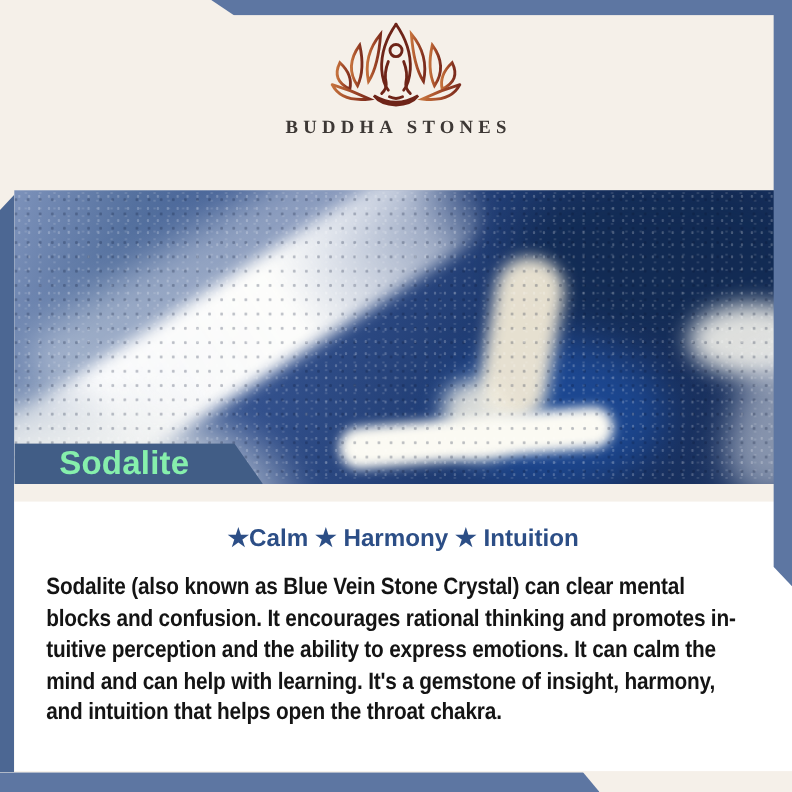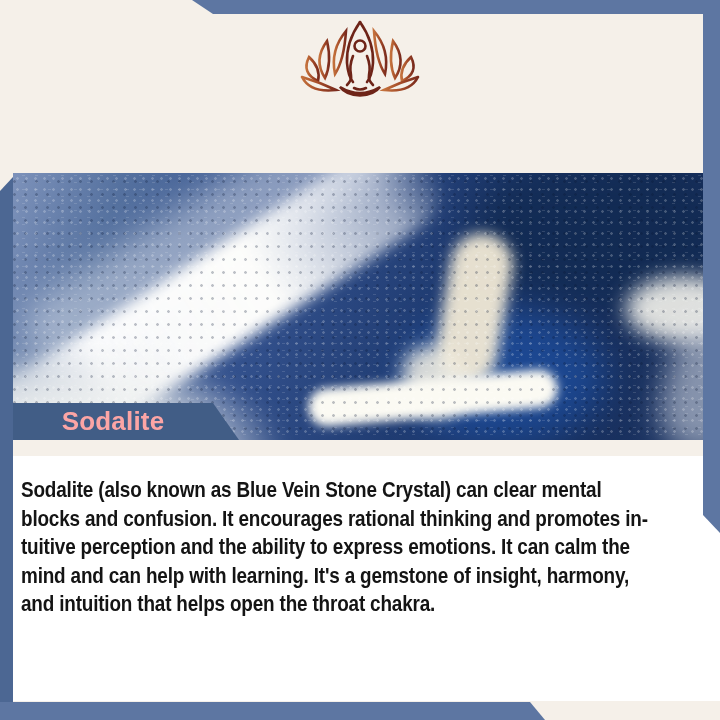--- a/index.html
+++ b/index.html
@@ -114,34 +114,34 @@
   }
 
   
   .stone-bar {
     position:absolute; left:13px; top:403px; width:226px; height:37px;
     background:var(--bar); z-index:3;
     clip-path:polygon(0 0, 200px 0, 226px 37px, 0 37px);
     display:flex; align-items:center; justify-content:center;
   }
   .stone-bar span {
-    font-size:26px; font-weight:700; color:#fca5a5; letter-spacing:.2px;
+    font-size:30px; font-weight:700; color:#86efac; letter-spacing:.2px;
     margin-right:26px;
   }
 
   
   .panel {
     position:absolute; left:13px; top:456px; width:707px; height:245px;
     background:var(--panel_white); z-index:2; padding-top:20px;
   }
   .features {
     text-align:center; font-size:22px; font-weight:700;
     color:var(--features_blue); line-height:26px; margin-bottom:17px;
   }
-  .body { padding-left:8px; }
+  .body { padding-left:29px; }
   .body .line {
     font-size:21.5px; font-weight:700; color:var(--text_black);
     line-height:28.6px; white-space:nowrap; letter-spacing:-.2px;
     transform:scaleX(.88); transform-origin:left center;
   }
 </style>
 </head>
 <body>
 
 <div class="canvas">
@@ -179,20 +179,21 @@
 
         <circle cx="66" cy="28" r="5.5"></circle>
 
         <path d="M59,38 Q55,48 57,57 Q58,62 53,67"></path>
         <path d="M73,38 Q77,48 75,57 Q74,62 79,67"></path>
 
         <path d="M46,69 Q66,81 86,69 Q80,77 66,77.5 Q52,77 46,69 Z"></path>
         <path d="M60,70 Q66,73 72,70"></path>
       </g>
     </svg>
+    <div class="brand-name">BUDDHA STONES</div>
   </header>
 
 
   <div class="photo">
     <div class="band-soft"></div>
     <div class="dark-top"></div>
     <div class="deep-blue"></div>
     <div class="band-main"></div>
     <div class="corner-light"></div>
     <div class="vein-vertical"></div>
@@ -200,20 +201,21 @@
     <div class="vein-horizontal"></div>
     <div class="blob-right"></div>
     <div class="streak-right"></div>
   </div>
 
   <div class="stone-bar">
     <span>Sodalite</span>
   </div>
 
   <section class="panel">
+    <div class="features">★Calm ★ Harmony ★ Intuition</div>
     <div class="body">
       <div class="line">Sodalite (also known as Blue Vein Stone Crystal) can clear mental</div>
       <div class="line">blocks and confusion. It encourages rational thinking and promotes in-</div>
       <div class="line">tuitive perception and the ability to express emotions. It can calm the</div>
       <div class="line">mind and can help with learning. It's a gemstone of insight, harmony,</div>
       <div class="line">and intuition that helps open the throat chakra.</div>
     </div>
   </section>
 
 </div>

